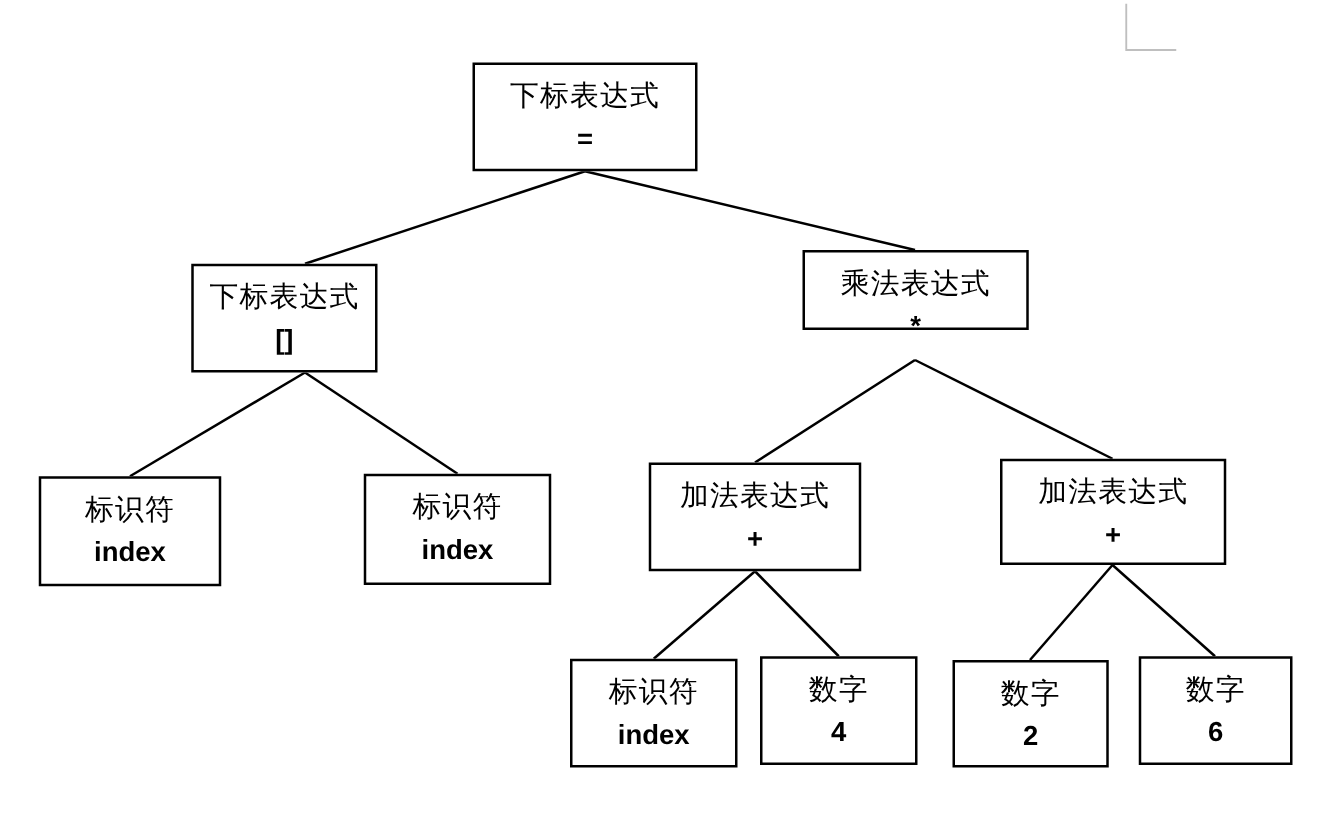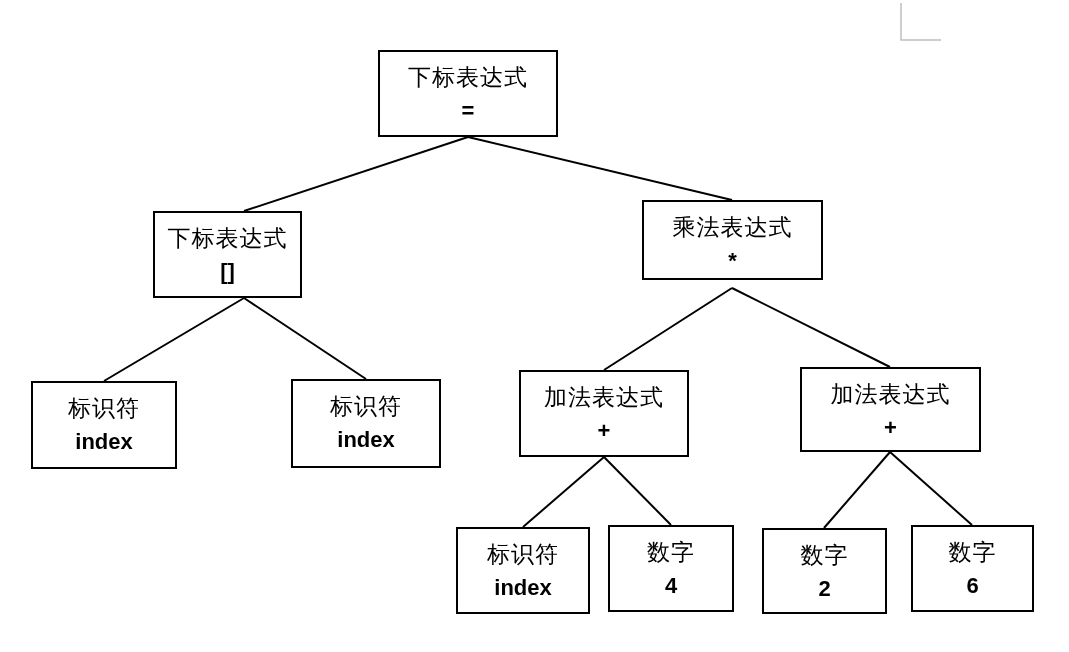--- a/index.html
+++ b/index.html
@@ -75,21 +75,21 @@
   <div class="node" style="left:378px; top:50px; width:180px; height:87px;">
     <div class="node-label">下标表达式</div>
     <div class="node-value">=</div>
   </div>
 
   <div class="node" style="left:153px; top:211px; width:149px; height:87px;">
     <div class="node-label">下标表达式</div>
     <div class="node-value">[]</div>
   </div>
 
-  <div class="node" style="left:642px; top:200px; width:181px; height:80px;">
+  <div class="node" style="left:642px; top:200px; width:181px; height:64px;">
     <div class="node-label">乘法表达式</div>
     <div class="node-value">*</div>
   </div>
 
   <div class="node" style="left:31px; top:381px; width:146px; height:88px;">
     <div class="node-label">标识符</div>
     <div class="node-value">index</div>
   </div>
 
   <div class="node" style="left:291px; top:379px; width:150px; height:89px;">

